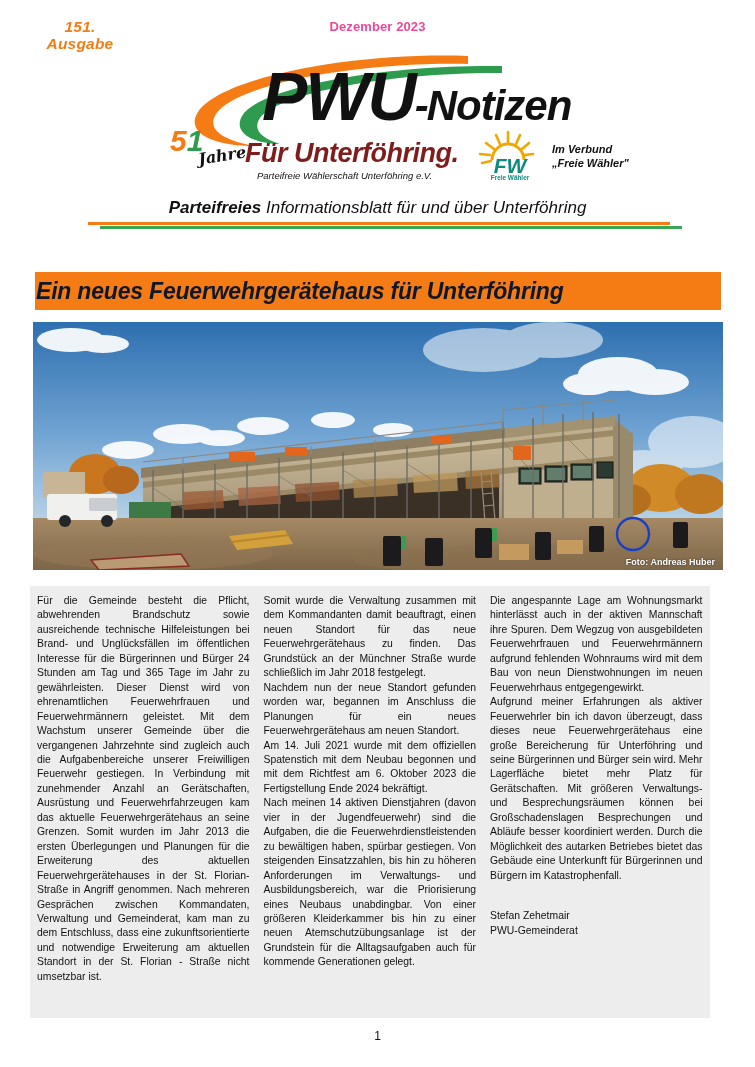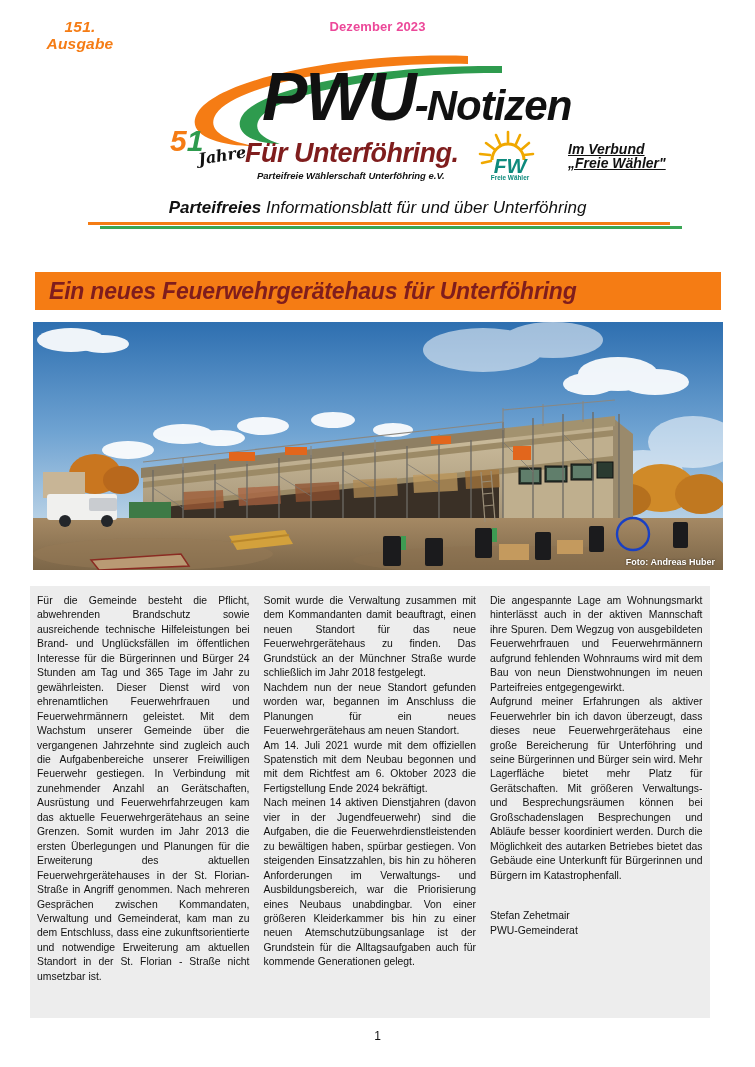--- a/index.html
+++ b/index.html
@@ -126,45 +126,44 @@
     font-style: italic;
     color: #7f1d1d;
     white-space: nowrap;
     letter-spacing: -0.5px;
   }
   .assoc {
     position: absolute;
     left: 107px;
     top: 128px;
     font-size: 9.5px;
-    font-weight: bold;
+    font-weight: normal;
     font-style: italic;
     color: #111111;
     white-space: nowrap;
   }
 
   
   .fw-logo {
     position: absolute;
     left: 472px;
     top: 130px;
     width: 78px;
     height: 52px;
   }
   .fw-text {
     position: absolute;
-    left: 568px;
+    left: 552px;
     top: 142px;
-    font-size: 14px;
+    font-size: 11px;
     font-weight: bold;
     font-style: italic;
     color: #111111;
     line-height: 14px;
     white-space: nowrap;
-    text-decoration: underline;
   }
 
   .subtitle {
     position: absolute;
     left: 0;
     right: 0;
     top: 198px;
     text-align: center;
     font-size: 17px;
     font-style: italic;
@@ -194,25 +193,25 @@
     position: absolute;
     left: 35px;
     top: 272px;
     width: 686px;
     height: 38px;
     background: #F57C14;
     display: flex;
     align-items: center;
   }
   .banner-title {
-    color: #7f1d1d;
+    color: #0f172a;
     font-size: 23px;
     font-weight: bold;
     font-style: italic;
-    padding-left: 14px;
+    padding-left: 1px;
     letter-spacing: -0.2px;
     white-space: nowrap;
   }
 
   
   .photo {
     position: absolute;
     left: 33px;
     top: 322px;
     width: 690px;
@@ -530,21 +529,21 @@
     </div>
 
     <div class="col">
       <p>Somit wurde die Verwaltung zusammen mit dem Kommandanten damit beauftragt, einen neuen Standort für das neue Feuerwehrgerätehaus zu finden. Das Grundstück an der Münchner Straße wurde schließlich im Jahr 2018 festgelegt.</p>
       <p>Nachdem nun der neue Standort gefunden worden war, begannen im Anschluss die Planungen für ein neues Feuerwehrgerätehaus am neuen Standort.</p>
       <p>Am 14. Juli 2021 wurde mit dem offiziellen Spatenstich mit dem Neubau begonnen und mit dem Richtfest am 6. Oktober 2023 die Fertigstellung Ende 2024 bekräftigt.</p>
       <p>Nach meinen 14 aktiven Dienstjahren (davon vier in der Jugendfeuerwehr) sind die Aufgaben, die die Feuerwehrdienstleistenden zu bewältigen haben, spürbar gestiegen. Von steigenden Einsatzzahlen, bis hin zu höheren Anforderungen im Verwaltungs- und Ausbildungsbereich, war die Priorisierung eines Neubaus unabdingbar. Von einer größeren Kleiderkammer bis hin zu einer neuen Atemschutzübungsanlage ist der Grundstein für die Alltagsaufgaben auch für kommende Generationen gelegt.</p>
     </div>
 
     <div class="col">
-      <p>Die angespannte Lage am Wohnungsmarkt hinterlässt auch in der aktiven Mannschaft ihre Spuren. Dem Wegzug von ausgebildeten Feuerwehrfrauen und Feuerwehrmännern aufgrund fehlenden Wohnraums wird mit dem Bau von neun Dienstwohnungen im neuen Parteifreies entgegengewirkt.</p>
+      <p>Die angespannte Lage am Wohnungsmarkt hinterlässt auch in der aktiven Mannschaft ihre Spuren. Dem Wegzug von ausgebildeten Feuerwehrfrauen und Feuerwehrmännern aufgrund fehlenden Wohnraums wird mit dem Bau von neun Dienstwohnungen im neuen Feuerwehrhaus entgegengewirkt.</p>
       <p>Aufgrund meiner Erfahrungen als aktiver Feuerwehrler bin ich davon überzeugt, dass dieses neue Feuerwehrgerätehaus eine große Bereicherung für Unterföhring und seine Bürgerinnen und Bürger sein wird. Mehr Lagerfläche bietet mehr Platz für Gerätschaften. Mit größeren Verwaltungs- und Besprechungsräumen können bei Großschadenslagen Besprechungen und Abläufe besser koordiniert werden. Durch die Möglichkeit des autarken Betriebes bietet das Gebäude eine Unterkunft für Bürgerinnen und Bürgern im Katastrophenfall.</p>
       <div class="sig">
         <div>Stefan Zehetmair</div>
         <div>PWU-Gemeinderat</div>
       </div>
     </div>
   </div>
 
   <div class="page-number">1</div>
 

